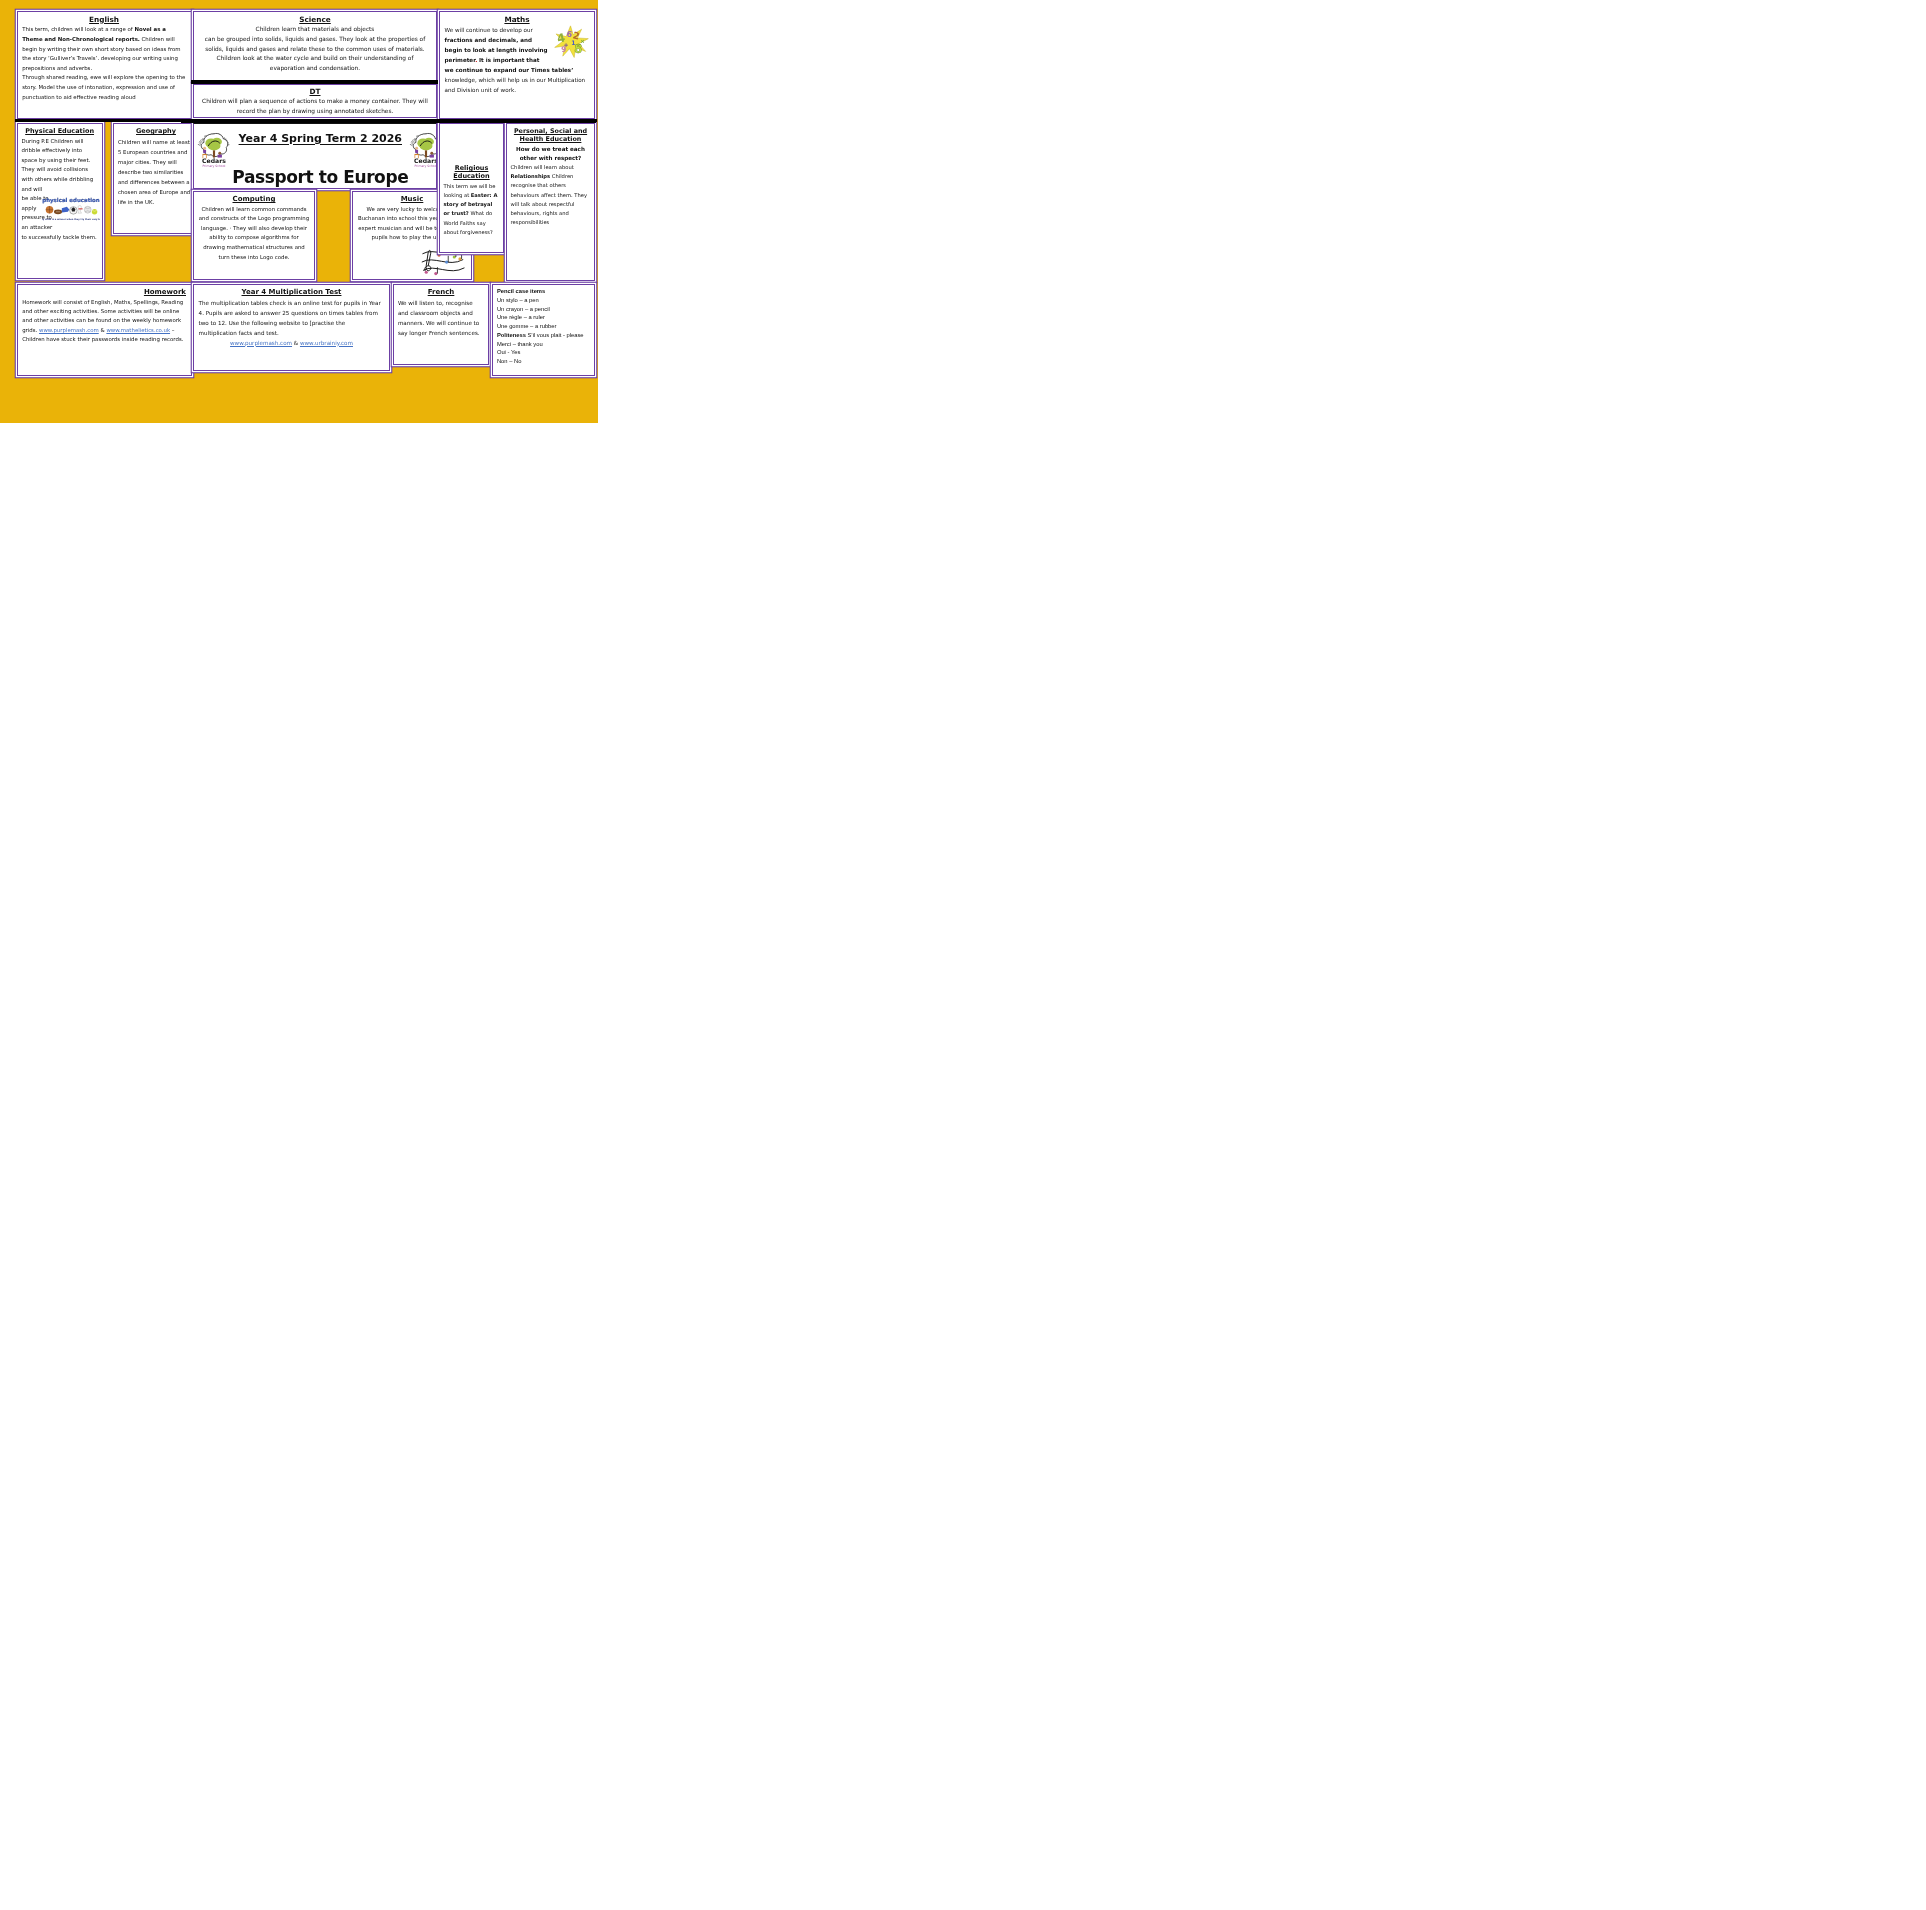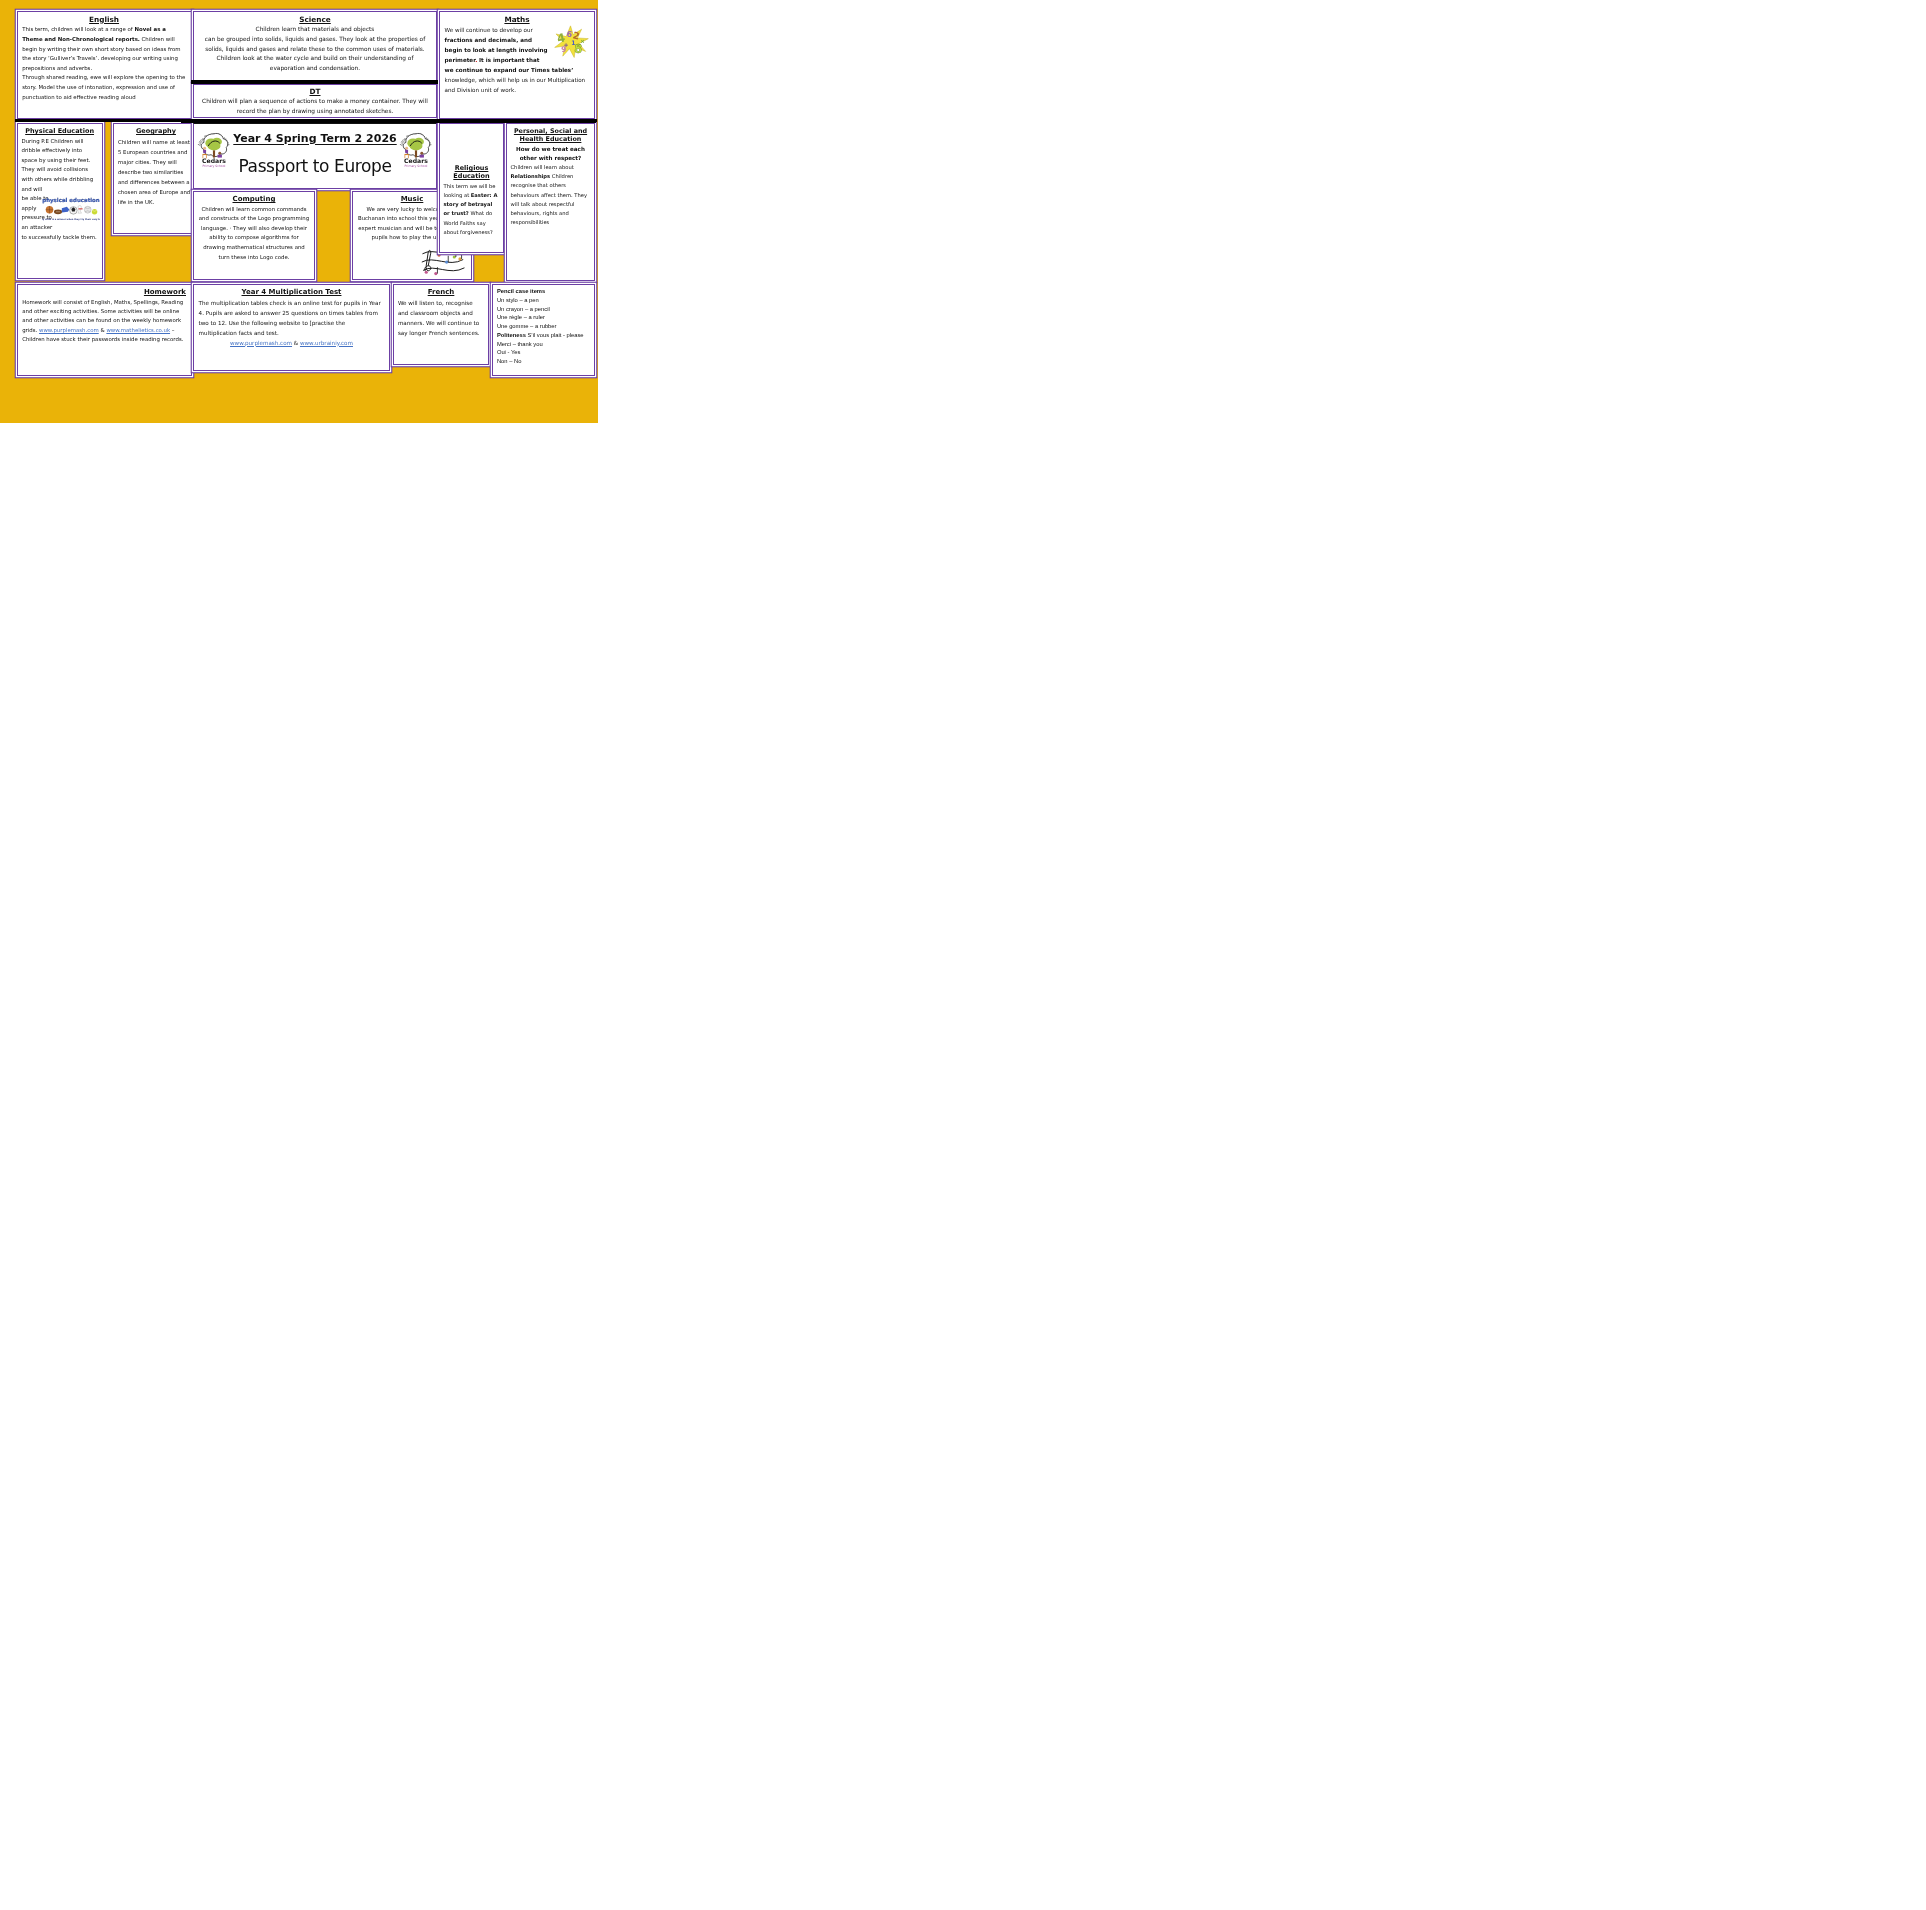--- a/index.html
+++ b/index.html
@@ -15,21 +15,21 @@
   .b{font-weight:bold;}
   .red{color:#CC0000;}
   .doc-link{color:#4472C4;text-decoration:underline;cursor:pointer;}
   .center-text{text-align:center;}
   .bar{position:absolute;background:#000;z-index:3;}
   
   .title-box{display:flex;align-items:flex-start;justify-content:space-between;padding:3.1px 2.3px;}
   .title-mid{flex:1;display:flex;flex-direction:column;align-items:center;padding-top:4.6px;}
   .term-title{font-size:11px;font-weight:bold;text-decoration:underline;
       text-decoration-thickness:0.8px;text-underline-offset:1.5px;}
-  .topic-title{font-size:17px;font-weight:400;letter-spacing:-0.4px;margin-top:11px;white-space:nowrap;}
+  .topic-title{font-size:17px;font-weight:700;letter-spacing:-0.4px;margin-top:22px;white-space:nowrap;}
   .logo{width:36px;height:41px;flex:0 0 auto;}
   
   .maths-star{float:right;width:37px;height:34px;margin:0 0 1.5px 2.3px;}
   .pe-clip{position:absolute;right:1.5px;top:72px;width:58px;height:25.4px;}
   .music-clip{position:absolute;right:3.9px;bottom:1.5px;width:49px;height:35px;}
   .pshe-q{text-align:center;font-weight:bold;font-size:5.6px;line-height:9.2px;white-space:pre-line;}
   .pencil-body{font-family:"Liberation Sans",sans-serif;font-size:5.8px;line-height:8.7px;white-space:normal;}
   .links-line{text-align:center;font-size:5.6px;line-height:10px;}
 </style>
 </head>

